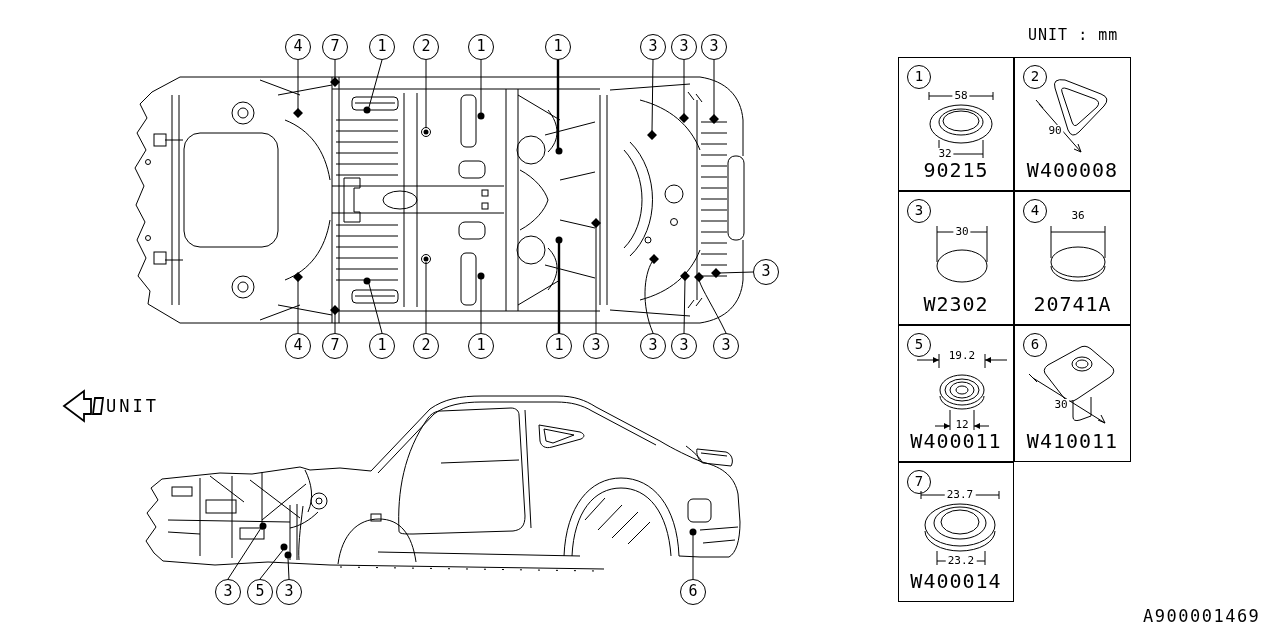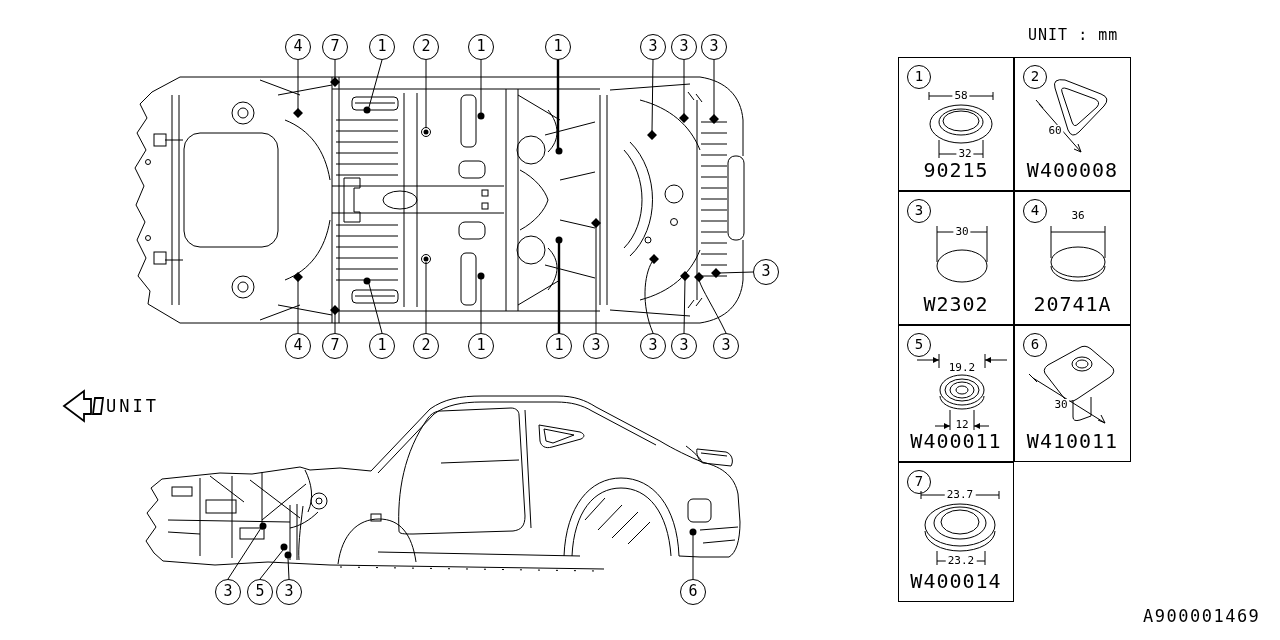--- a/index.html
+++ b/index.html
@@ -199,33 +199,33 @@
   <div class="cell" style="left:898px;top:57px;width:116px;height:134px">
     <div class="ref">1</div>
     <svg width="116" height="134" viewBox="0 0 116 134">
       <path class="l" d="M30,34 L30,42 M94,34 L94,42 M30,38 L94,38"></path>
       <ellipse class="l" cx="62" cy="66" rx="31" ry="19"></ellipse>
       <ellipse class="l" cx="62" cy="64" rx="22" ry="13"></ellipse>
       <ellipse class="l" cx="62" cy="63" rx="18" ry="10"></ellipse>
       <path class="l" d="M40,82 L40,100 M84,82 L84,100 M40,96 L84,96"></path>
     </svg>
     <span class="dim" style="left:62px;top:38px">58</span>
-    <span class="dim" style="left:66px;top:96px">32</span>
+    <span class="dim" style="left:46px;top:96px">32</span>
     <div class="part">90215</div>
   </div>
 
   
   <div class="cell" style="left:1014px;top:57px;width:117px;height:134px">
     <div class="ref">2</div>
     <svg width="117" height="134" viewBox="0 0 117 134">
       <path class="l" d="M50,22 L86,36 Q96,40 89,48 L64,74 Q57,81 53,72 L40,30 Q37,20 50,22 Z"></path>
       <path class="l" d="M53,31 L80,41 Q86,44 82,49 L63,66 Q59,70 57,64 L47,34 Q45,28 53,31 Z"></path>
       <path class="l" d="M21,42 L28,50 M24,46 L66,94 M66,94 L59,91 M66,94 L63,86"></path>
     </svg>
-    <span class="dim" style="left:40px;top:73px">60</span>
+    <span class="dim" style="left:40px;top:73px">90</span>
     <div class="part">W400008</div>
   </div>
 
   
   <div class="cell" style="left:898px;top:191px;width:116px;height:134px">
     <div class="ref">3</div>
     <svg width="116" height="134" viewBox="0 0 116 134">
       <path class="l" d="M38,34 L38,70 M88,34 L88,70 M38,40 L88,40"></path>
       <ellipse class="l" cx="63" cy="74" rx="25" ry="16"></ellipse>
     </svg>
@@ -252,21 +252,21 @@
       <path class="l" d="M40,28 L40,42 M86,28 L86,42 M18,34 L40,34 M108,34 L86,34"></path>
       <path class="mk" d="M34,31 L40,34 L34,37 Z M92,31 L86,34 L92,37 Z"></path>
       <ellipse class="l" cx="63" cy="64" rx="22" ry="15"></ellipse>
       <ellipse class="l" cx="63" cy="64" rx="17" ry="11"></ellipse>
       <ellipse class="l" cx="63" cy="64" rx="12" ry="8"></ellipse>
       <ellipse class="l" cx="63" cy="64" rx="6" ry="4"></ellipse>
       <path class="l" d="M41,70 A22,13 0 0 0 85,70"></path>
       <path class="l" d="M51,84 L51,104 M75,84 L75,104 M36,100 L51,100 M90,100 L75,100"></path>
       <path class="mk" d="M45,97 L51,100 L45,103 Z M81,97 L75,100 L81,103 Z"></path>
     </svg>
-    <span class="dim" style="left:63px;top:42px">19.2</span>
+    <span class="dim" style="left:63px;top:30px">19.2</span>
     <span class="dim" style="left:63px;top:99px">12</span>
     <div class="part">W400011</div>
   </div>
 
   
   <div class="cell" style="left:1014px;top:325px;width:117px;height:137px">
     <div class="ref">6</div>
     <svg width="117" height="137" viewBox="0 0 117 137">
       <path class="l" d="M32,50 Q26,44 33,39 L64,22 Q70,18 76,23 L96,40 Q102,45 95,51 L62,73 Q55,78 49,72 Z"></path>
       <ellipse class="l" cx="67" cy="38" rx="10" ry="7"></ellipse>

